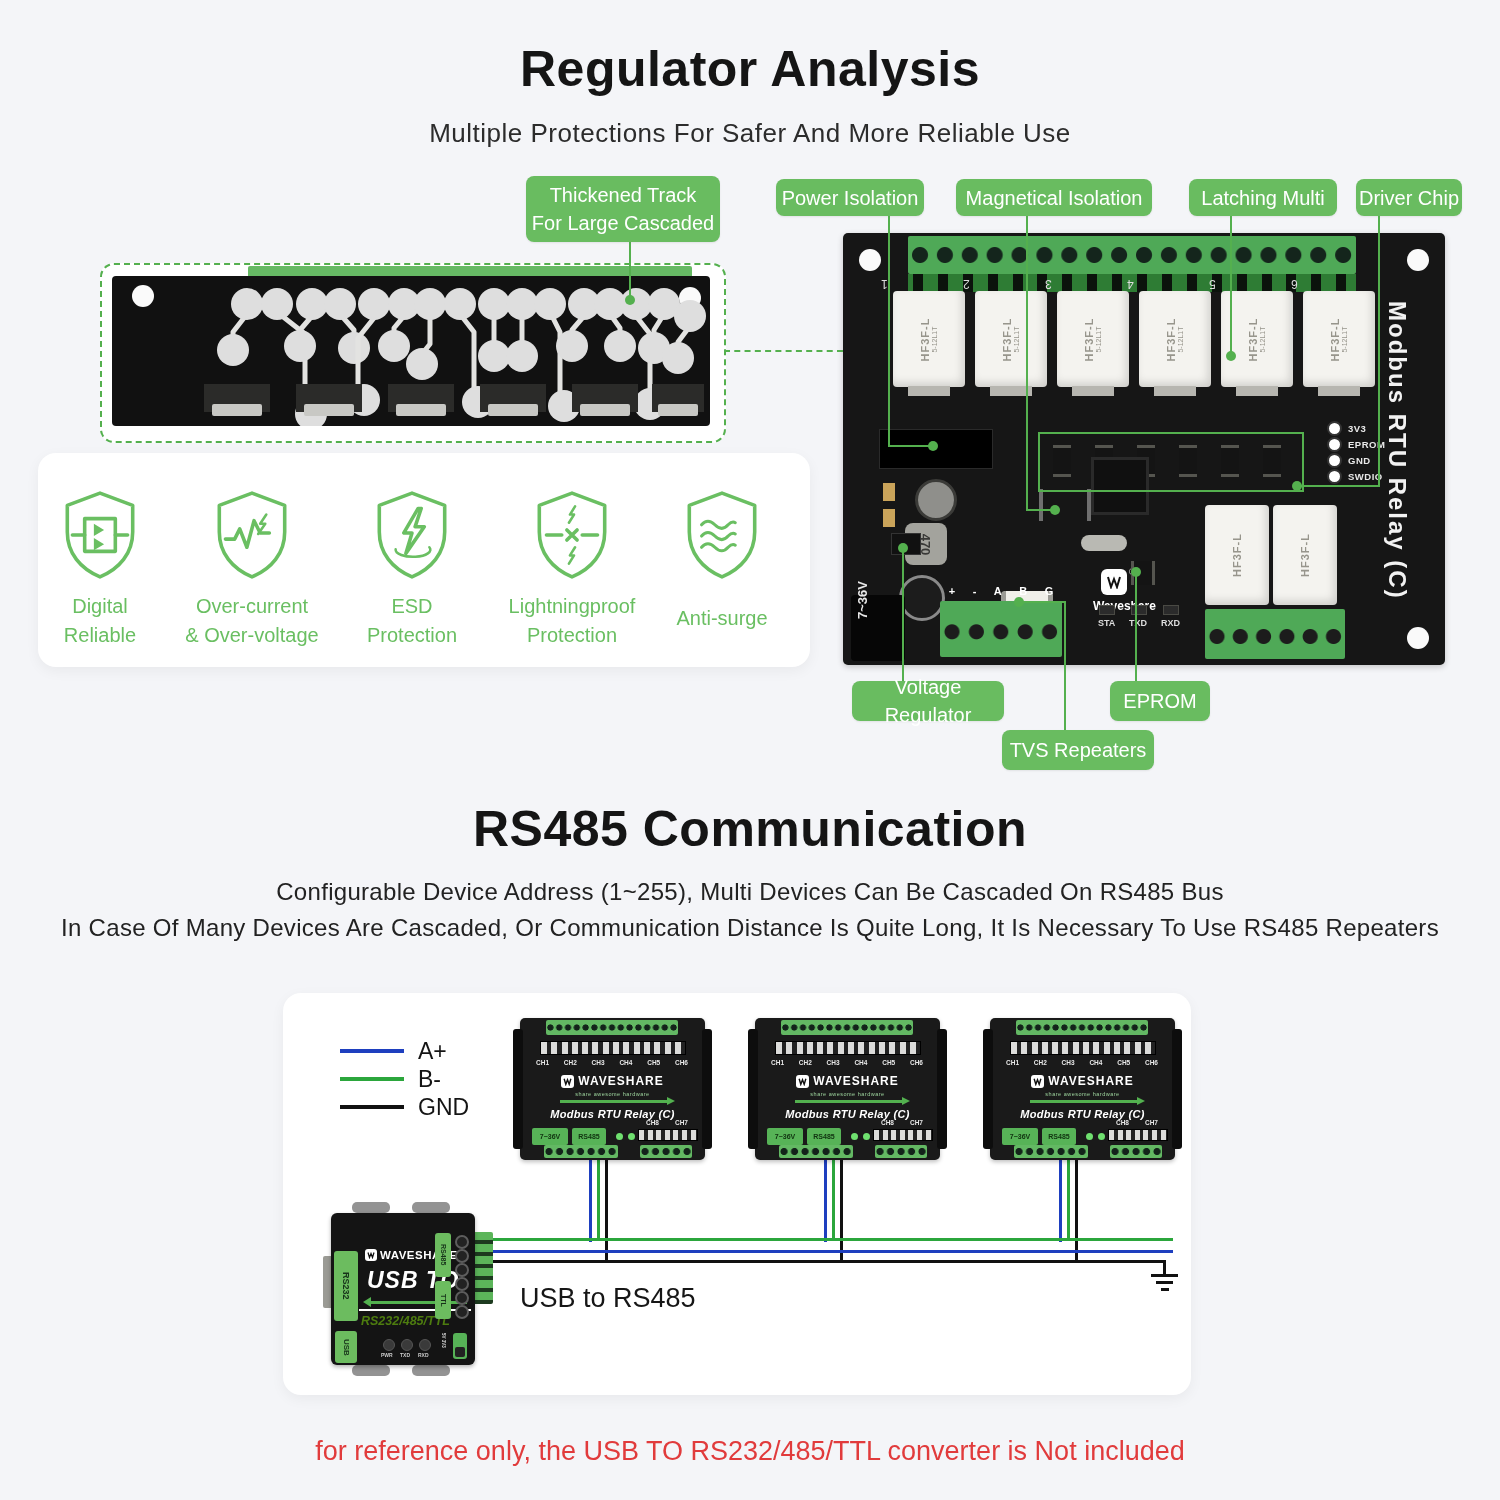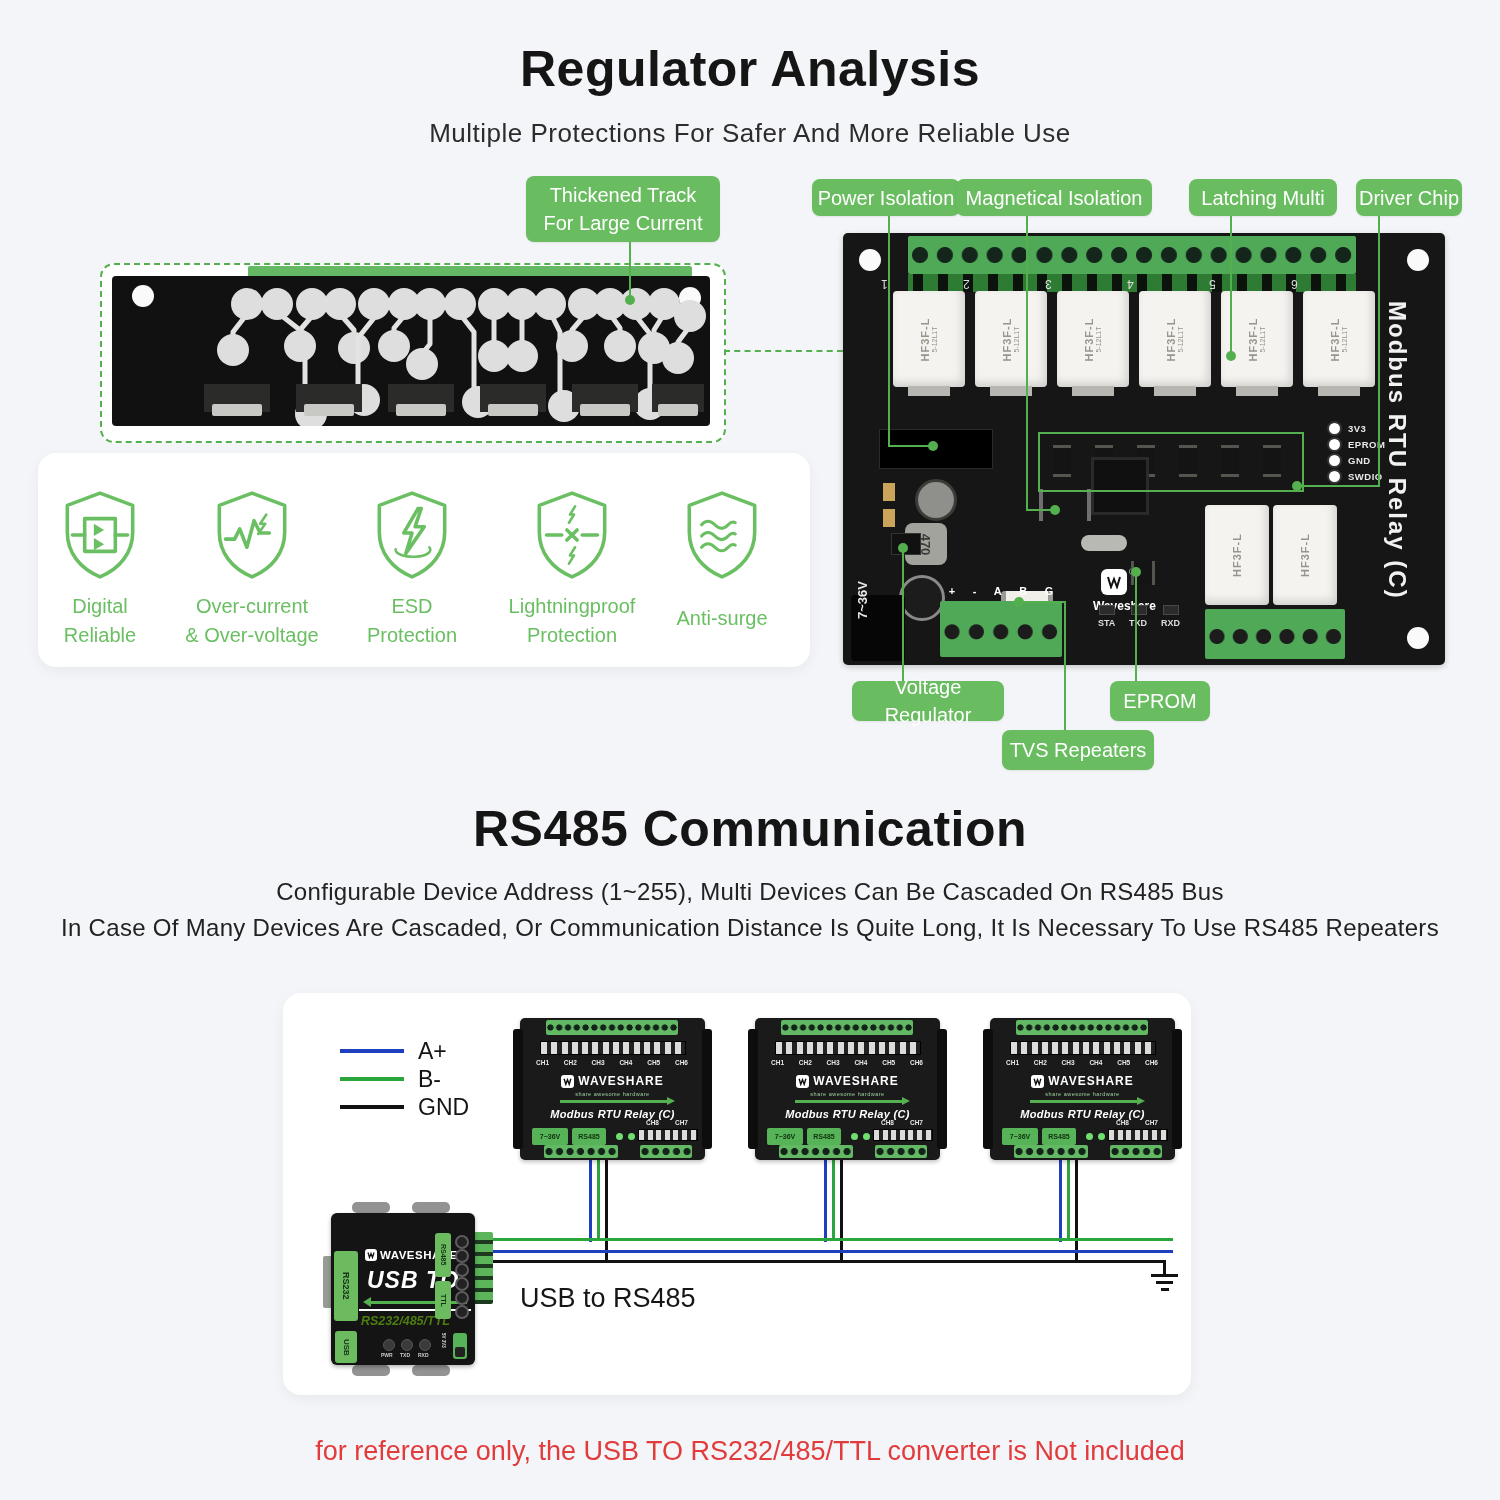--- a/index.html
+++ b/index.html
@@ -81,23 +81,23 @@
   .foot{width:100%;text-align:center;font-size:27px;color:#e13b3c;}
 </style>
 </head>
 <body>
 
 <div class="abs h1" style="top:40px">Regulator Analysis</div>
 <div class="abs sub" style="top:118px">Multiple Protections For Safer And More Reliable Use</div>
 
 <div class="abs callout" style="left:526px;top:176px;width:194px;height:66px">
   <div>Thickened Track</div>
-  <div>For Large Current</div>
-</div>
-<div class="abs callout" style="left:812px;top:179px;width:148px;height:37px">Power Isolation</div>
+  <div>For Large Cascaded</div>
+</div>
+<div class="abs callout" style="left:776px;top:179px;width:148px;height:37px">Power Isolation</div>
 <div class="abs callout" style="left:956px;top:179px;width:196px;height:37px">Magnetical Isolation</div>
 <div class="abs callout" style="left:1189px;top:179px;width:148px;height:37px">Latching Multi</div>
 <div class="abs callout" style="left:1356px;top:179px;width:106px;height:37px">Driver Chip</div>
 
 <div class="abs dashbox" style="left:100px;top:263px;width:622px;height:176px"></div>
 <div class="abs pcbedge" style="left:248px;top:266px;width:444px;height:14px"></div>
 <div class="abs pcbphoto" style="left:112px;top:276px;width:598px;height:150px">
   <svg width="598" height="150" viewBox="0 0 598 150">
     <defs>
       <marker id="pad" markerWidth="8" markerHeight="8" refX="4" refY="4">

